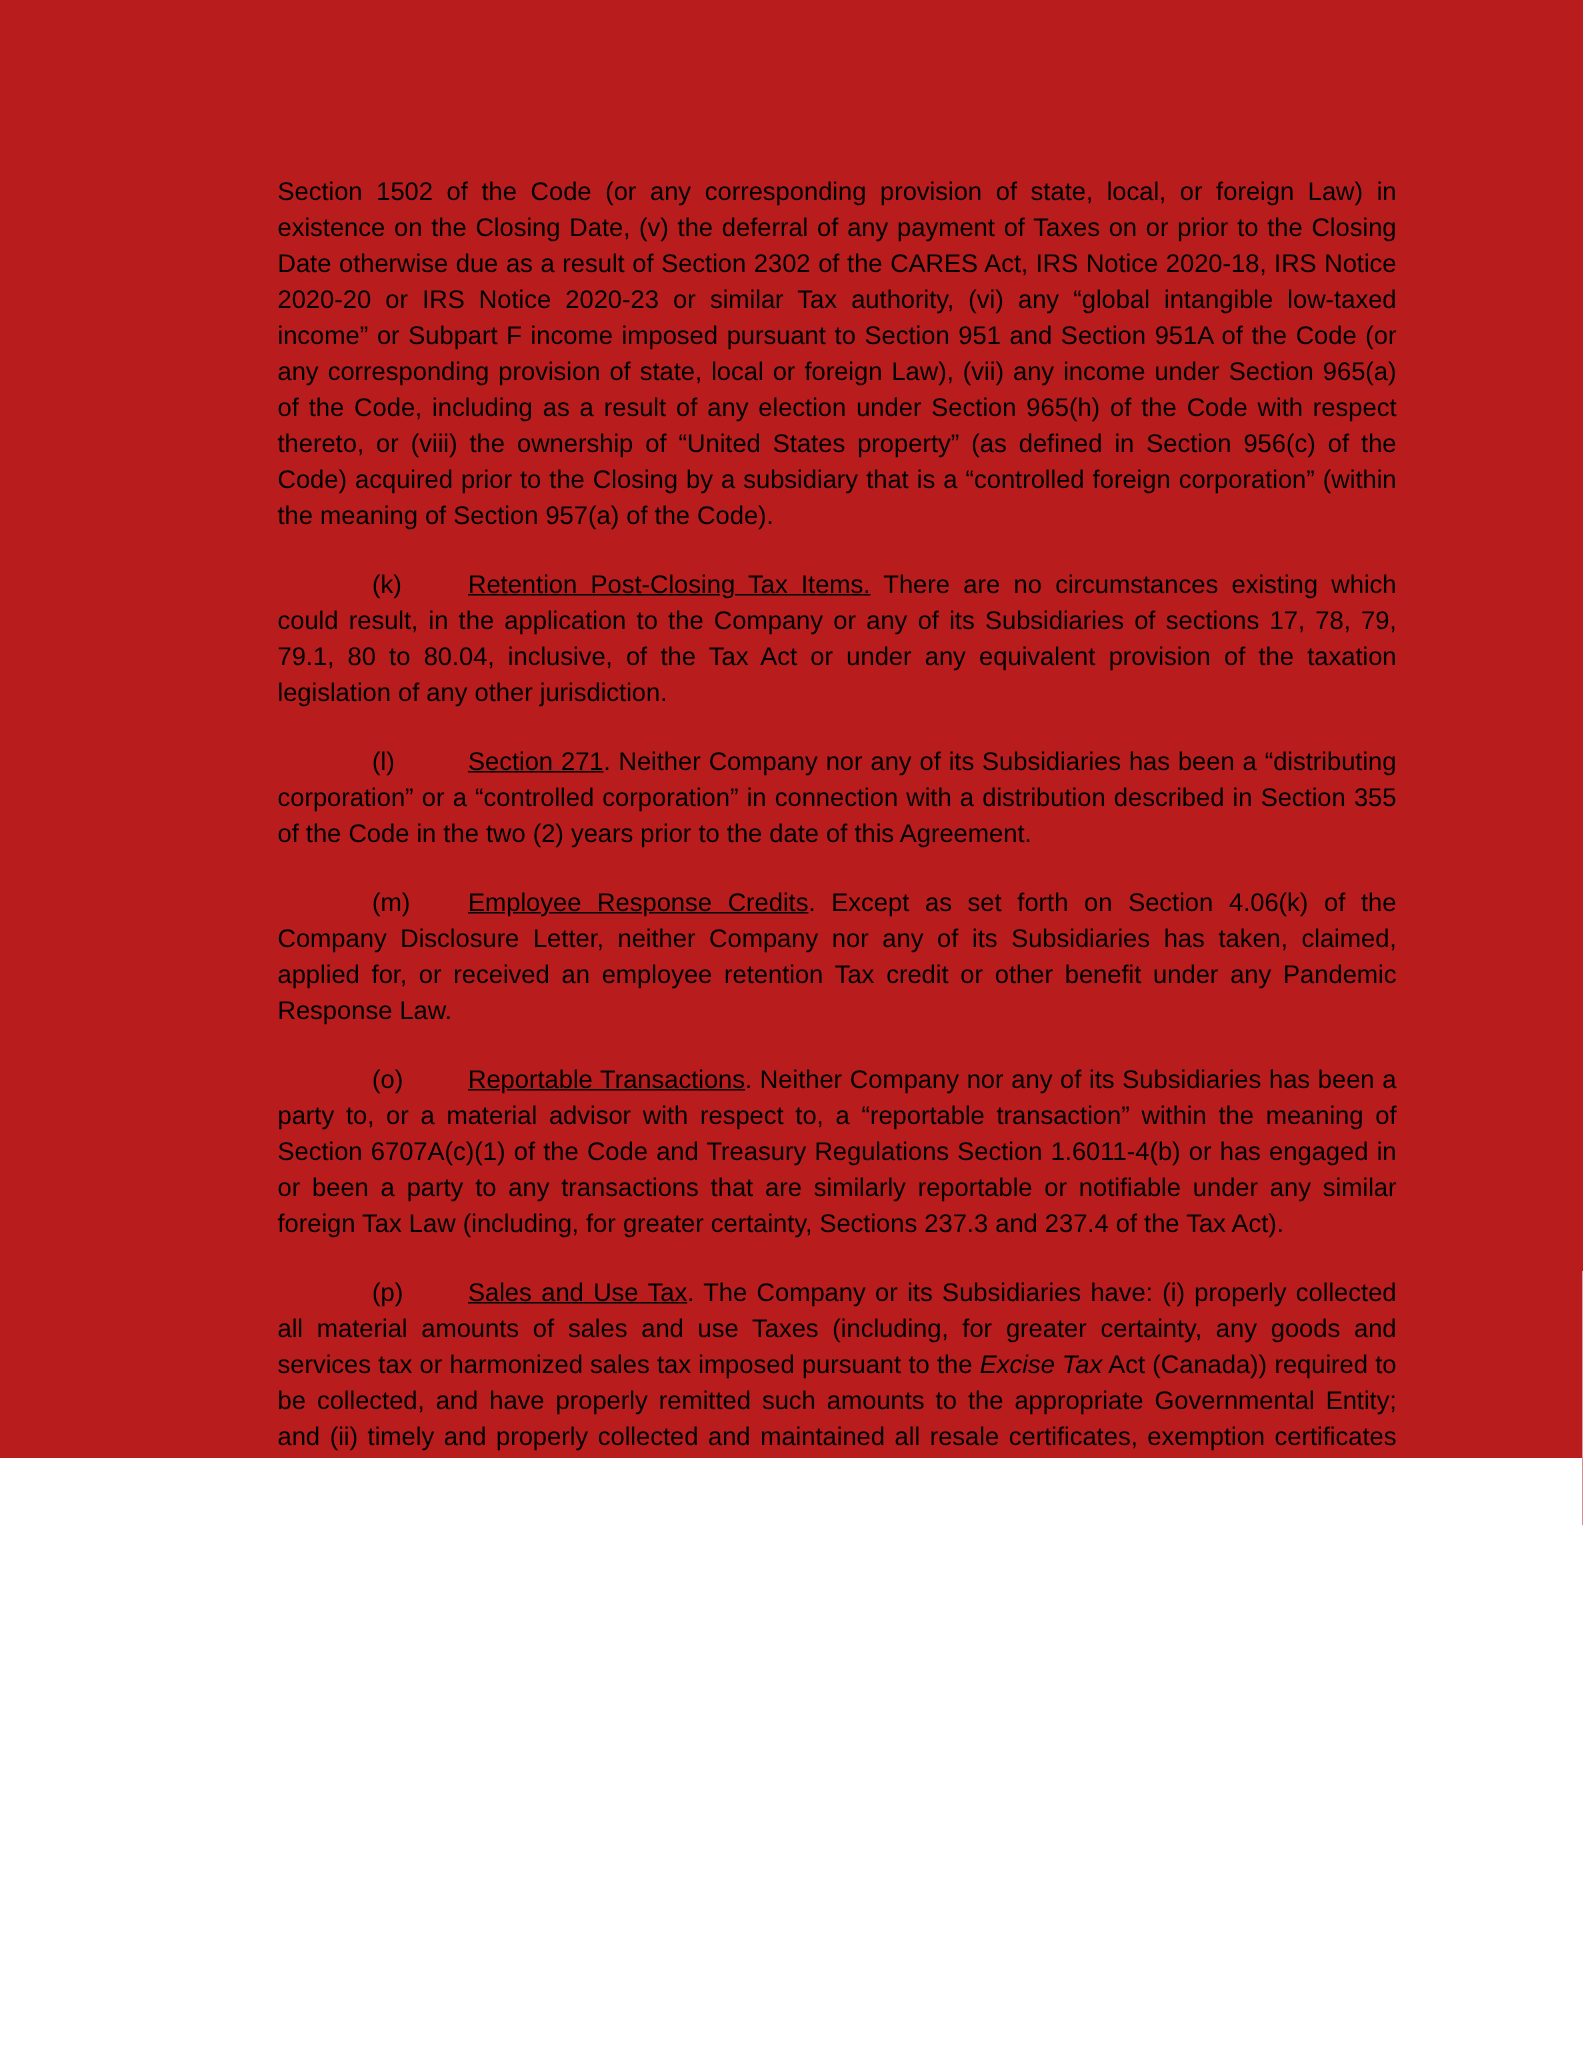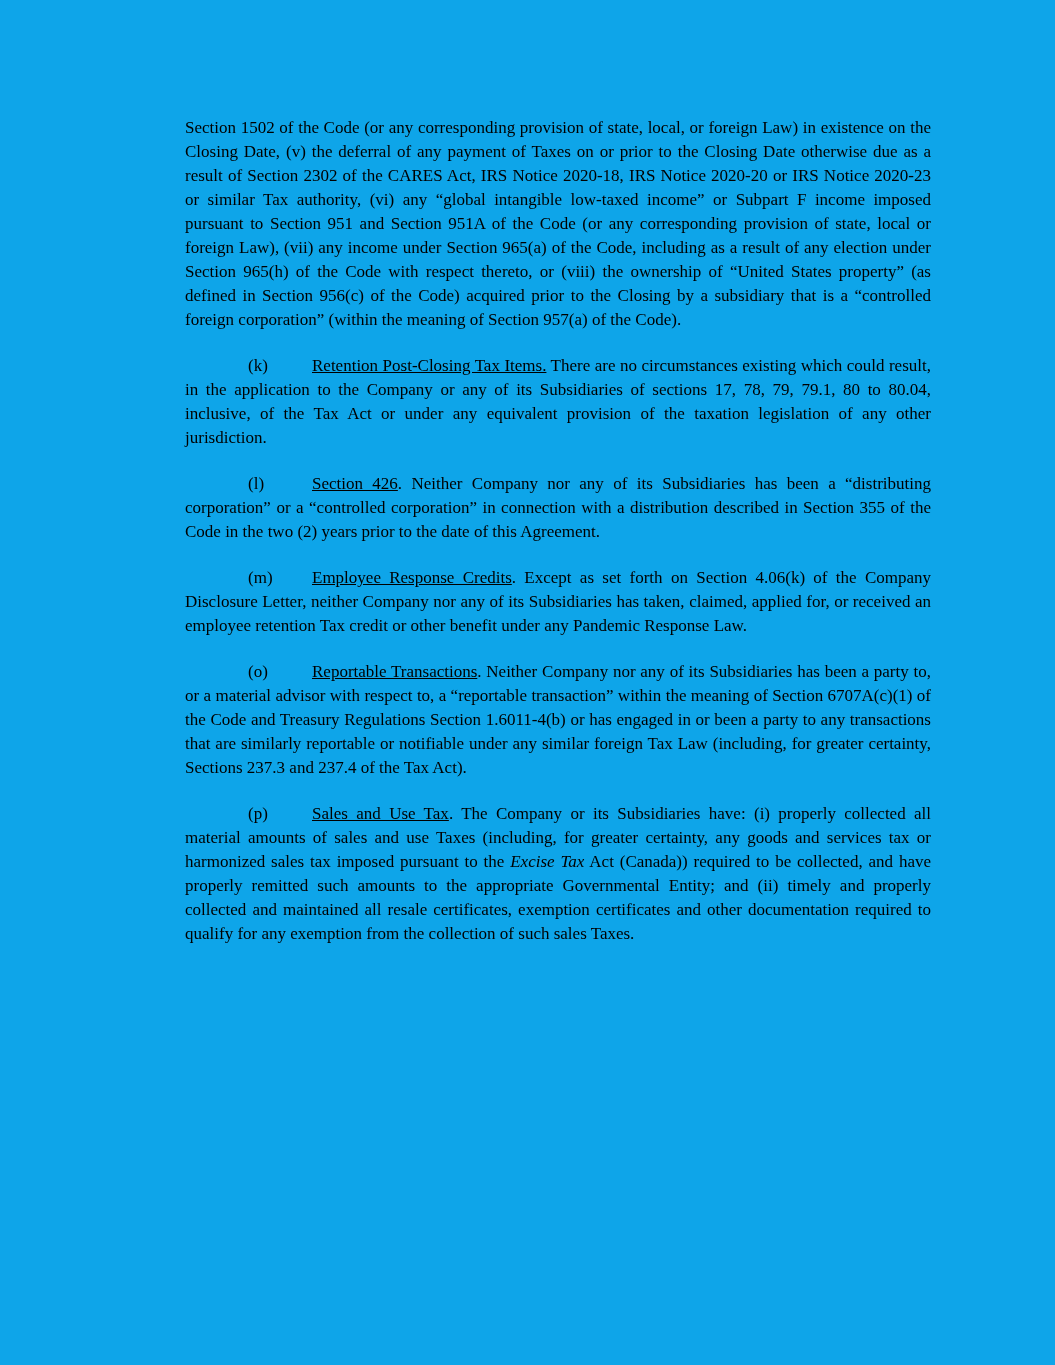--- a/index.html
+++ b/index.html
@@ -3,24 +3,24 @@
 <meta charset="utf-8">
 <style>
   html, body {
     margin: 0;
     padding: 0;
     background: #ffffff;
   }
   .page {
     position: relative;
     width: 1055px;
-    height: 1365px;
-    background: #0ea5e9;
+    height: 972px;
+    background: #b91c1c;
     color: #000000;
-    font-family: Liberation Serif, serif;
+    font-family: Liberation Sans, sans-serif;
     font-size: 17px;
     line-height: 24px;
     overflow: hidden;
   }
   .text-block {
     position: absolute;
     left: 185px;
     top: 116px;
     width: 746px;
   }
@@ -58,21 +58,21 @@
 
     <p class="doc-para">
       <span>Section 1502 of the Code (or any corresponding provision of state, local, or foreign Law) in existence on the Closing Date, (v) the deferral of any payment of Taxes on or prior to the Closing Date otherwise due as a result of Section 2302 of the CARES Act, IRS Notice 2020-18, IRS Notice 2020-20 or IRS Notice 2020-23 or similar Tax authority, (vi) any “global intangible low-taxed income” or Subpart F income imposed pursuant to Section 951 and Section 951A of the Code (or any corresponding provision of state, local or foreign Law), (vii) any income under Section 965(a) of the Code, including as a result of any election under Section 965(h) of the Code with respect thereto, or (viii) the ownership of “United States property” (as defined in Section 956(c) of the Code) acquired prior to the Closing by a subsidiary that is a “controlled foreign corporation” (within the meaning of Section 957(a) of the Code).</span>
     </p>
 
     <p class="doc-para lettered">
       <span class="plabel">(k)</span><span class="pheading">Retention Post-Closing Tax Items.</span><span> There are no circumstances existing which could result, in the application to the Company or any of its Subsidiaries of sections 17, 78, 79, 79.1, 80 to 80.04, inclusive, of the Tax Act or under any equivalent provision of the taxation legislation of any other jurisdiction.</span>
     </p>
 
     <p class="doc-para lettered">
-      <span class="plabel">(l)</span><span class="pheading">Section 426</span><span>. Neither Company nor any of its Subsidiaries has been a “distributing corporation” or a “controlled corporation” in connection with a distribution described in Section 355 of the Code in the two (2) years prior to the date of this Agreement.</span>
+      <span class="plabel">(l)</span><span class="pheading">Section 271</span><span>. Neither Company nor any of its Subsidiaries has been a “distributing corporation” or a “controlled corporation” in connection with a distribution described in Section 355 of the Code in the two (2) years prior to the date of this Agreement.</span>
     </p>
 
     <p class="doc-para lettered">
       <span class="plabel">(m)</span><span class="pheading">Employee Response Credits</span><span>. Except as set forth on Section 4.06(k) of the Company Disclosure Letter, neither Company nor any of its Subsidiaries has taken, claimed, applied for, or received an employee retention Tax credit or other benefit under any Pandemic Response Law.</span>
     </p>
 
 
     <p class="doc-para lettered">
       <span class="plabel">(o)</span><span class="pheading">Reportable Transactions</span><span>. Neither Company nor any of its Subsidiaries has been a party to, or a material advisor with respect to, a “reportable transaction” within the meaning of Section 6707A(c)(1) of the Code and Treasury Regulations Section 1.6011-4(b) or has engaged in or been a party to any transactions that are similarly reportable or notifiable under any similar foreign Tax Law (including, for greater certainty, Sections 237.3 and 237.4 of the Tax Act).</span>
     </p>

